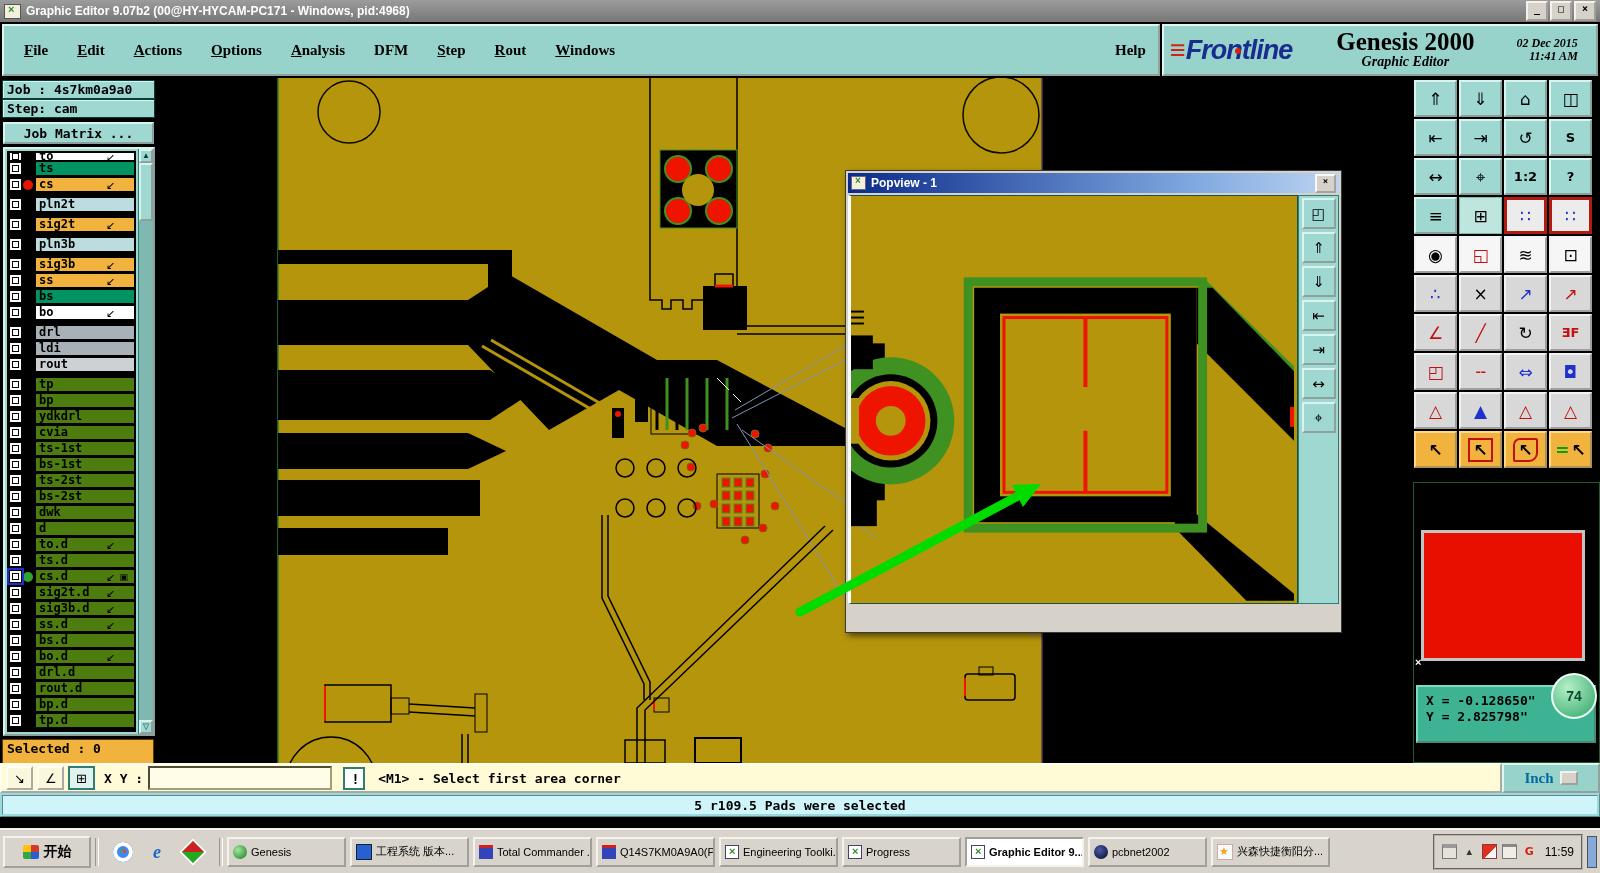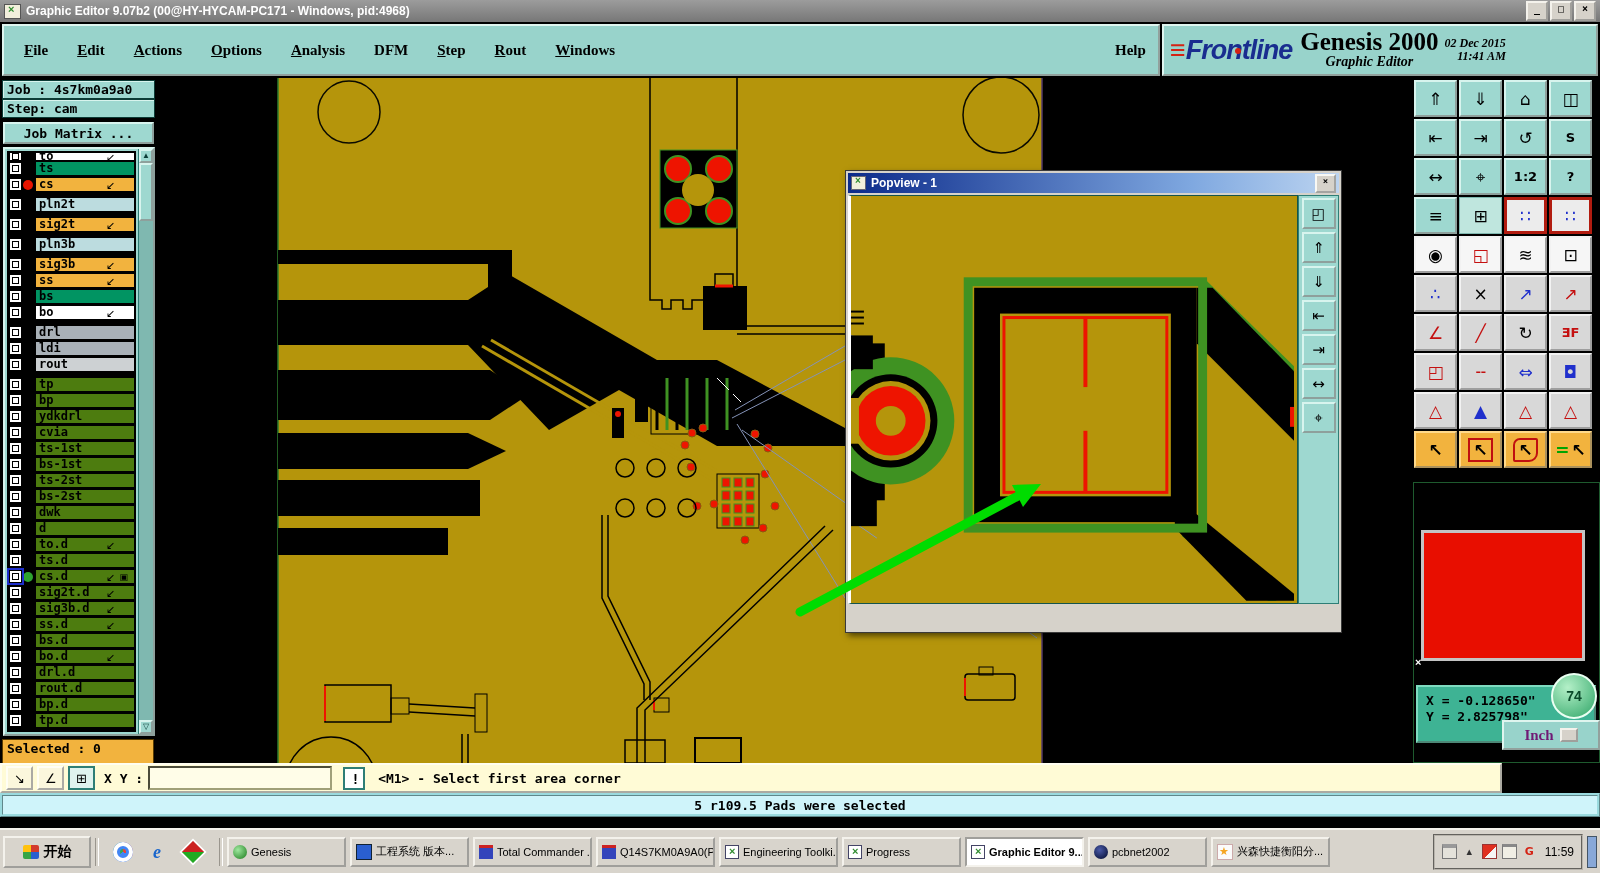--- a/index.html
+++ b/index.html
@@ -16,21 +16,21 @@
     font:bold 10px/12px "DejaVu Sans Mono",monospace;text-align:center;color:#000;}
 
   
   .menubar{position:absolute;left:2px;top:24px;width:1158px;height:52px;background:var(--ui_teal,#98d3cb);
     border:2px outset #dff5ef;box-sizing:border-box;display:flex;align-items:center;gap:29px;padding-left:20px;
     font:bold 15px "Liberation Serif","DejaVu Serif",serif;color:#000;}
   .menu-item{display:inline-block;cursor:default;}
   .menu-item[data-u="1"]::first-letter{text-decoration:underline;}
   .menu-help{margin-left:auto;margin-right:38px;}
   .brand{position:absolute;left:1162px;top:24px;width:436px;height:52px;background:var(--ui_teal,#98d3cb);
-    border:2px outset #dff5ef;box-sizing:border-box;display:flex;align-items:center;padding:0 6px;}
+    border:2px outset #dff5ef;box-sizing:border-box;display:flex;align-items:center;padding:0 6px;gap:36px;}
   .flogo{font:italic 900 27px "Liberation Sans","DejaVu Sans",sans-serif;color:#192d8f;position:relative;letter-spacing:-1px;}
   .flogo::before{content:"≡";color:#d42314;font-style:italic;margin-right:1px;}
   .flogo::after{content:"";position:absolute;left:53%;top:13px;width:6px;height:6px;border-radius:50%;background:#d42314;}
   .gen{margin-left:8px;text-align:center;}
   .gen-prod{font:bold 25px "Liberation Serif","DejaVu Serif",serif;color:#000;line-height:24px;}
   .gen-sub{font:bold italic 14px "Liberation Serif","DejaVu Serif",serif;color:#000;}
   .gen-dt{margin-left:6px;text-align:right;font:bold italic 12px "Liberation Serif","DejaVu Serif",serif;line-height:13px;}
 
   
   .jobbox{position:absolute;left:2px;width:153px;height:19px;background:var(--panel_teal,#9ed8d0);
@@ -117,23 +117,23 @@
 
   
   .statusrow{position:absolute;left:0;top:763px;width:1502px;height:30px;background:var(--status_cream,#fffbd6);
     border:2px outset #fffef0;box-sizing:border-box;display:flex;align-items:center;gap:5px;padding-left:4px;}
   .st-tool{width:27px;height:24px;background:#fbf7dc;border:2px outset #fffef4;font:13px/20px "DejaVu Sans",sans-serif;text-align:center;color:#000;box-sizing:border-box;}
   .st-tool[data-teal="1"]{border:2px solid #2e7e76;background:#dff2ee;}
   .xy-label{font:bold 13px "DejaVu Sans Mono",monospace;color:#000;margin-left:4px;}
   .xy-input{width:176px;height:18px;background:#fffde8;border:2px inset #a0a078;font:12px "DejaVu Sans Mono",monospace;}
   .alertbtn{width:22px;height:23px;background:#fff;border:2px solid #2e7e76;font:bold 14px/19px "DejaVu Sans Mono",monospace;text-align:center;color:#000;box-sizing:border-box;margin-left:6px;}
   .prompt{font:bold 13px "DejaVu Sans Mono",monospace;color:#000;margin-left:8px;}
-  .inchbox{position:absolute;left:1502px;top:720px;width:98px;height:30px;background:var(--ui_teal,#98d3cb);
+  .inchbox{position:absolute;left:1502px;top:763px;width:98px;height:30px;background:var(--ui_teal,#98d3cb);
     border:2px outset #dff5ef;box-sizing:border-box;display:flex;align-items:center;justify-content:center;gap:6px;
-    font:bold 15px "Liberation Serif","DejaVu Serif",serif;color:#701a75;}
+    font:bold 15px "Liberation Serif","DejaVu Serif",serif;color:#0369a1;}
   .inch-dd{width:14px;height:10px;background:#d6d2ca;border:2px outset #f4f2ec;}
   .msgrow{position:absolute;left:0;top:793px;width:1600px;height:24px;background:var(--message_cyan,#cff4fa);
     border:3px ridge #9adade;box-sizing:border-box;display:flex;align-items:center;justify-content:center;
     font:bold 13px "DejaVu Sans Mono",monospace;color:#000;}
 
   
   .taskbar{position:absolute;left:0;top:828px;width:1600px;height:45px;background:#d8d4cc;
     border-top:2px solid #f4f2ec;box-sizing:border-box;display:flex;align-items:center;gap:4px;padding:0 3px;}
   .startbtn{width:88px;height:32px;background:#d8d4cc;border:2px outset #f4f2ec;display:flex;align-items:center;justify-content:center;gap:5px;flex:none;}
   .flag{width:16px;height:14px;background:conic-gradient(#d33a2c 0 90deg,#2a5fd0 90deg 180deg,#36a546 180deg 270deg,#ffc20e 270deg 360deg);border-radius:2px;}

